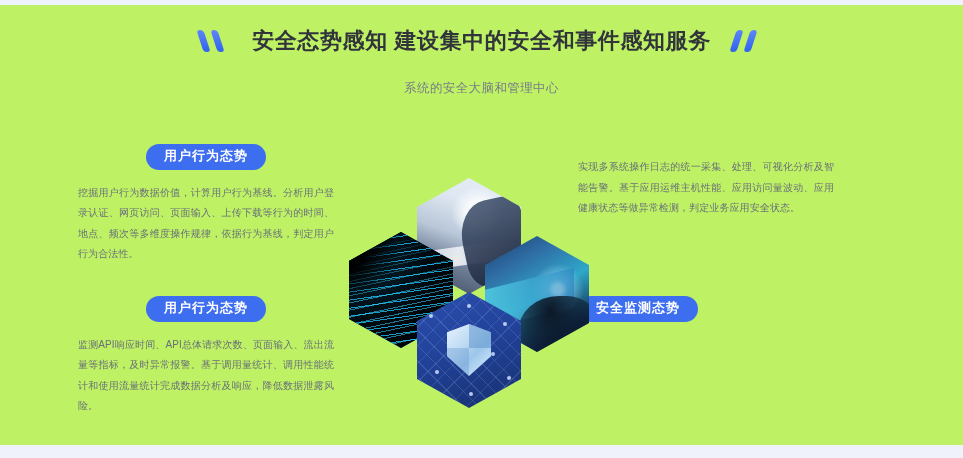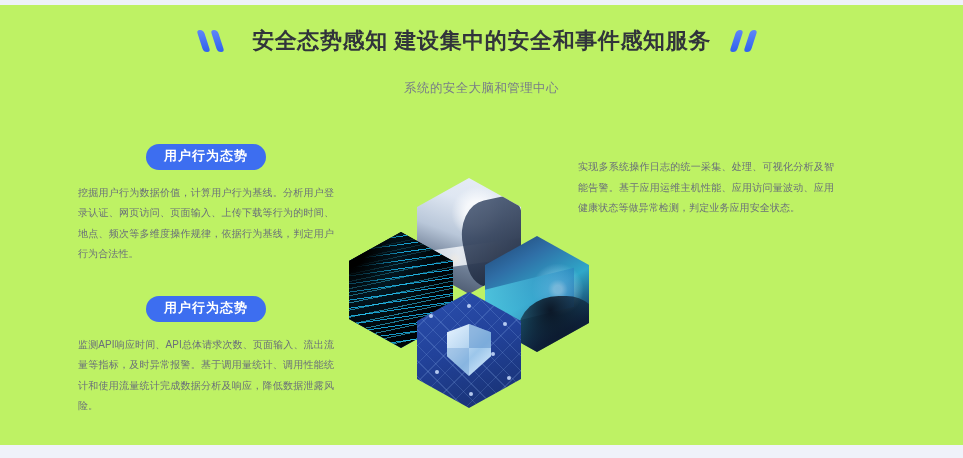--- a/index.html
+++ b/index.html
@@ -289,20 +289,23 @@
   </div>
 
   <div class="col col-left row-bottom">
     <div class="badge-wrap">
       <span class="badge">用户行为态势</span>
     </div>
     <div class="desc">监测API响应时间、API总体请求次数、页面输入、流出流量等指标，及时异常报警。基于调用量统计、调用性能统计和使用流量统计完成数据分析及响应，降低数据泄露风险。</div>
   </div>
 
   <div class="col col-right row-bottom">
+    <div class="badge-wrap">
+      <span class="badge">安全监测态势</span>
+    </div>
   </div>
 
   <div class="cluster">
 
     <div class="hex hex-top">
       <div class="art art-laptop"></div>
     </div>
 
     <div class="hex hex-left">
       <div class="art art-fiber"></div>

